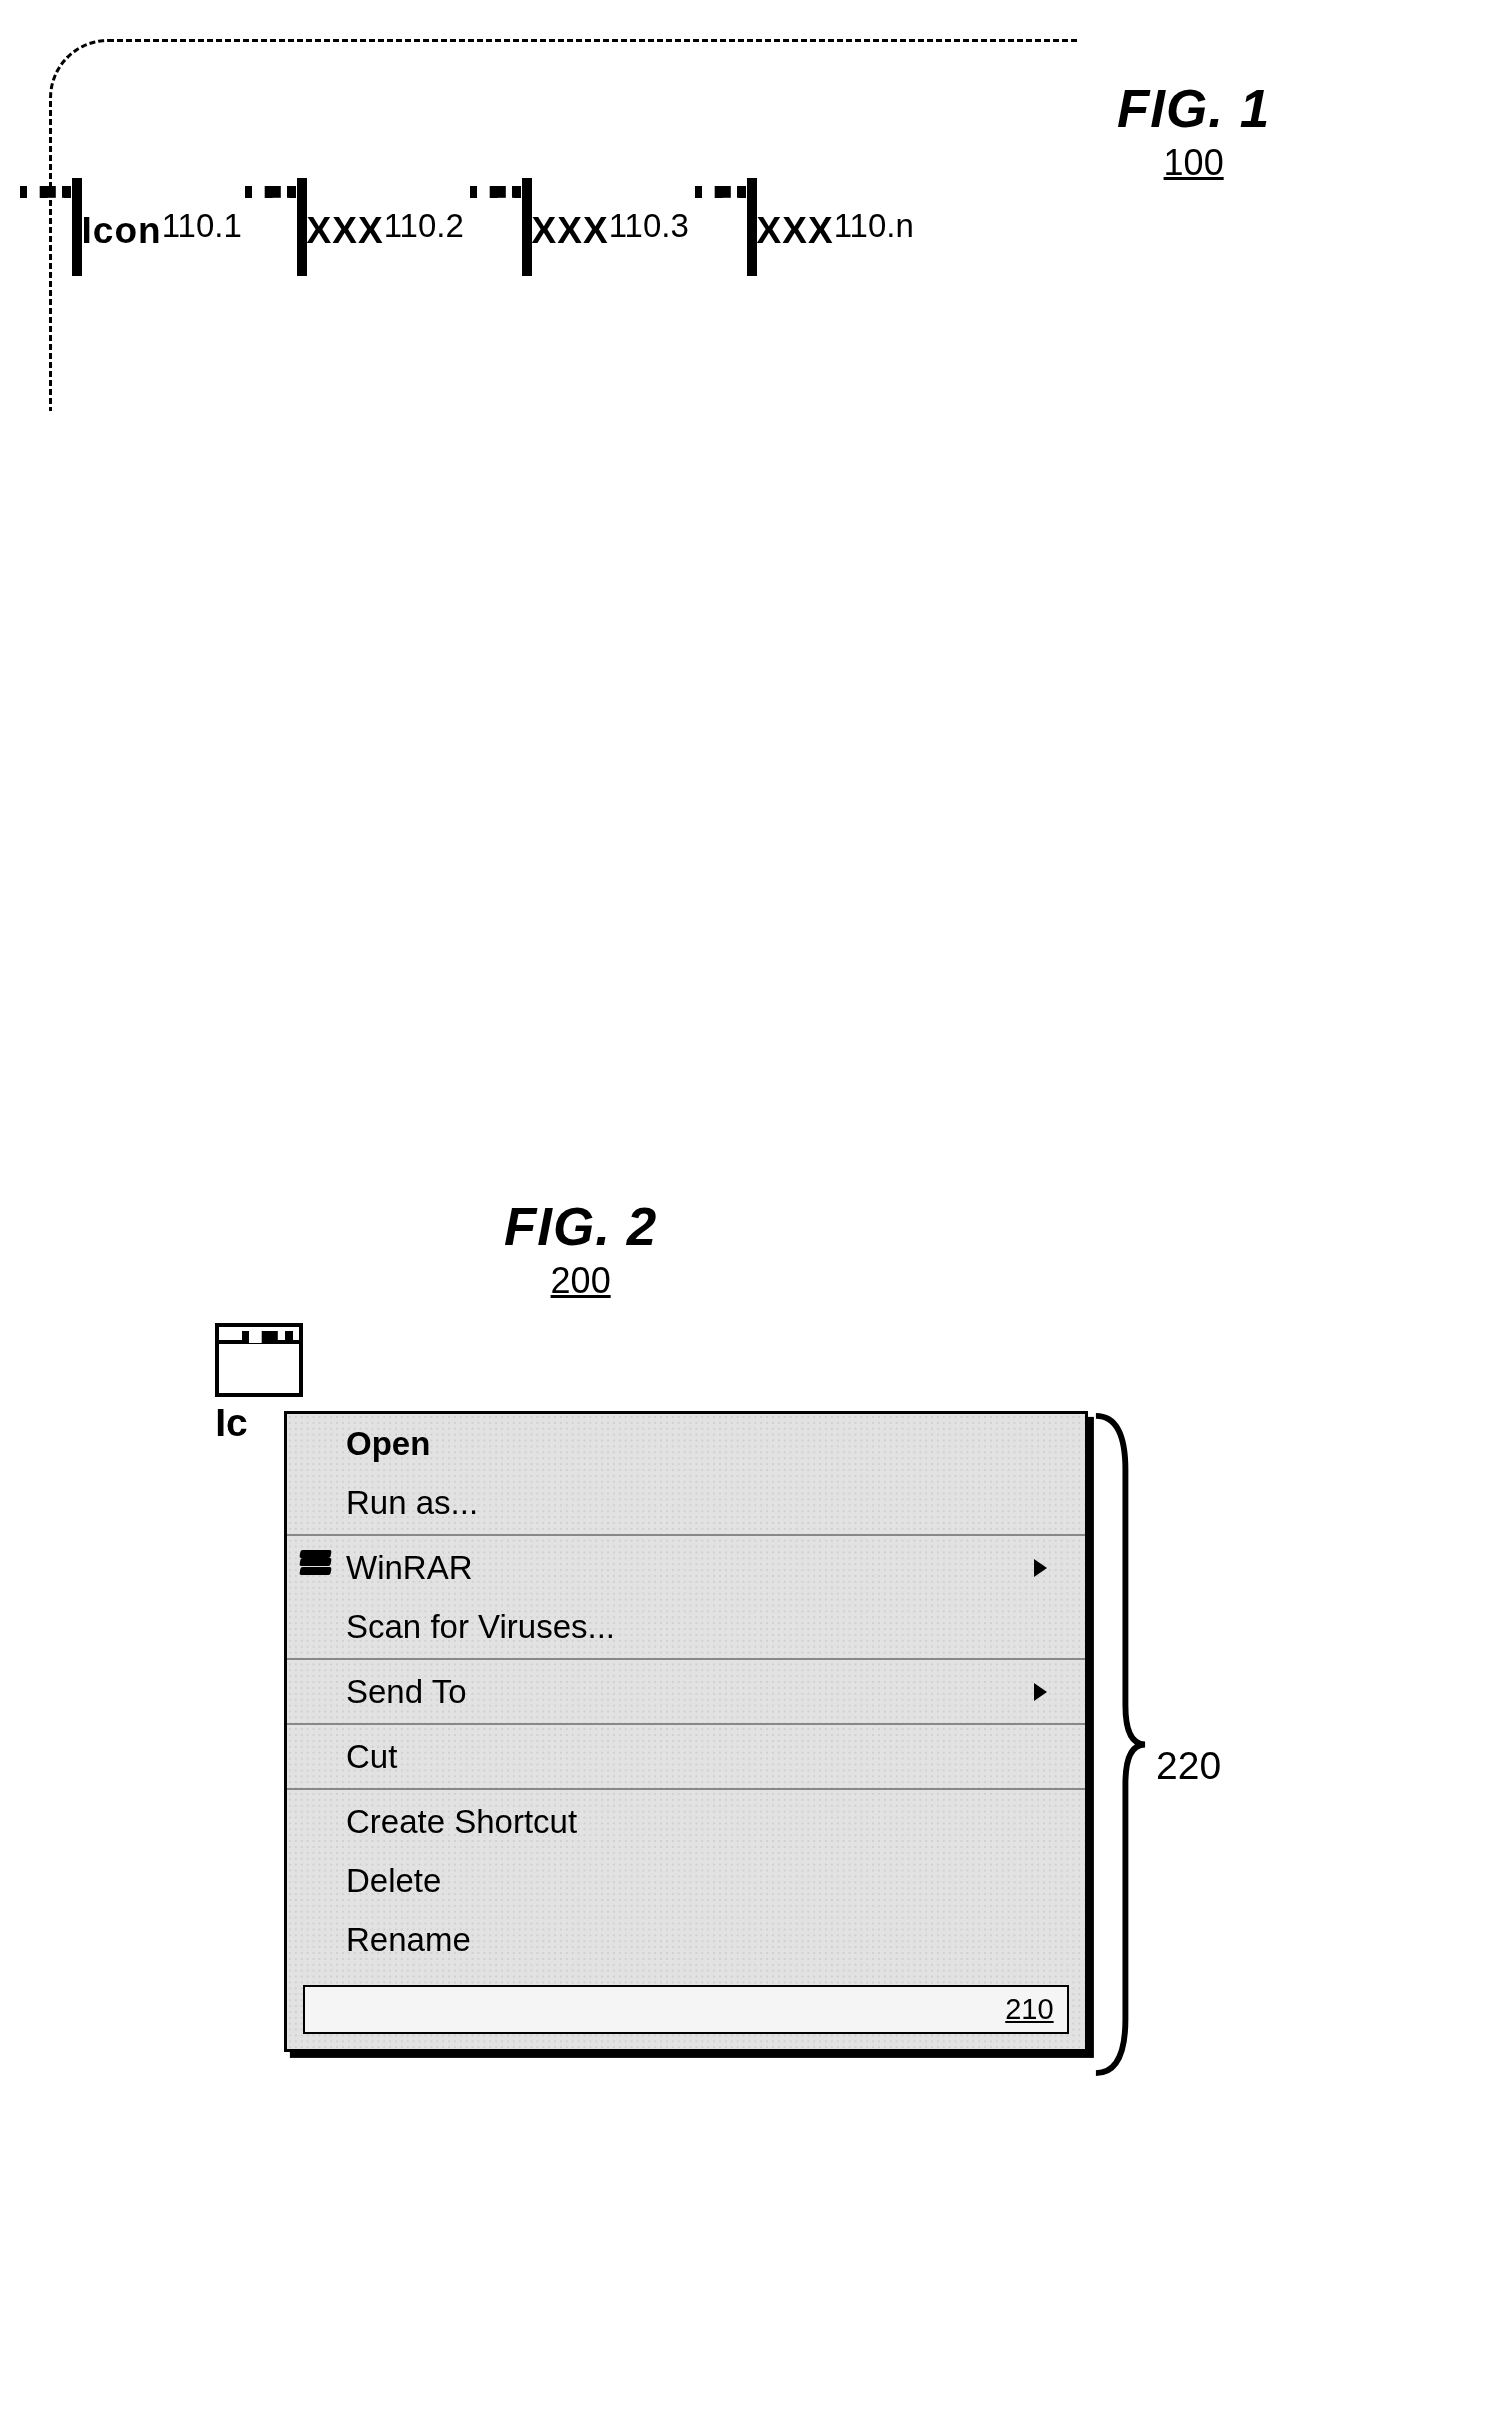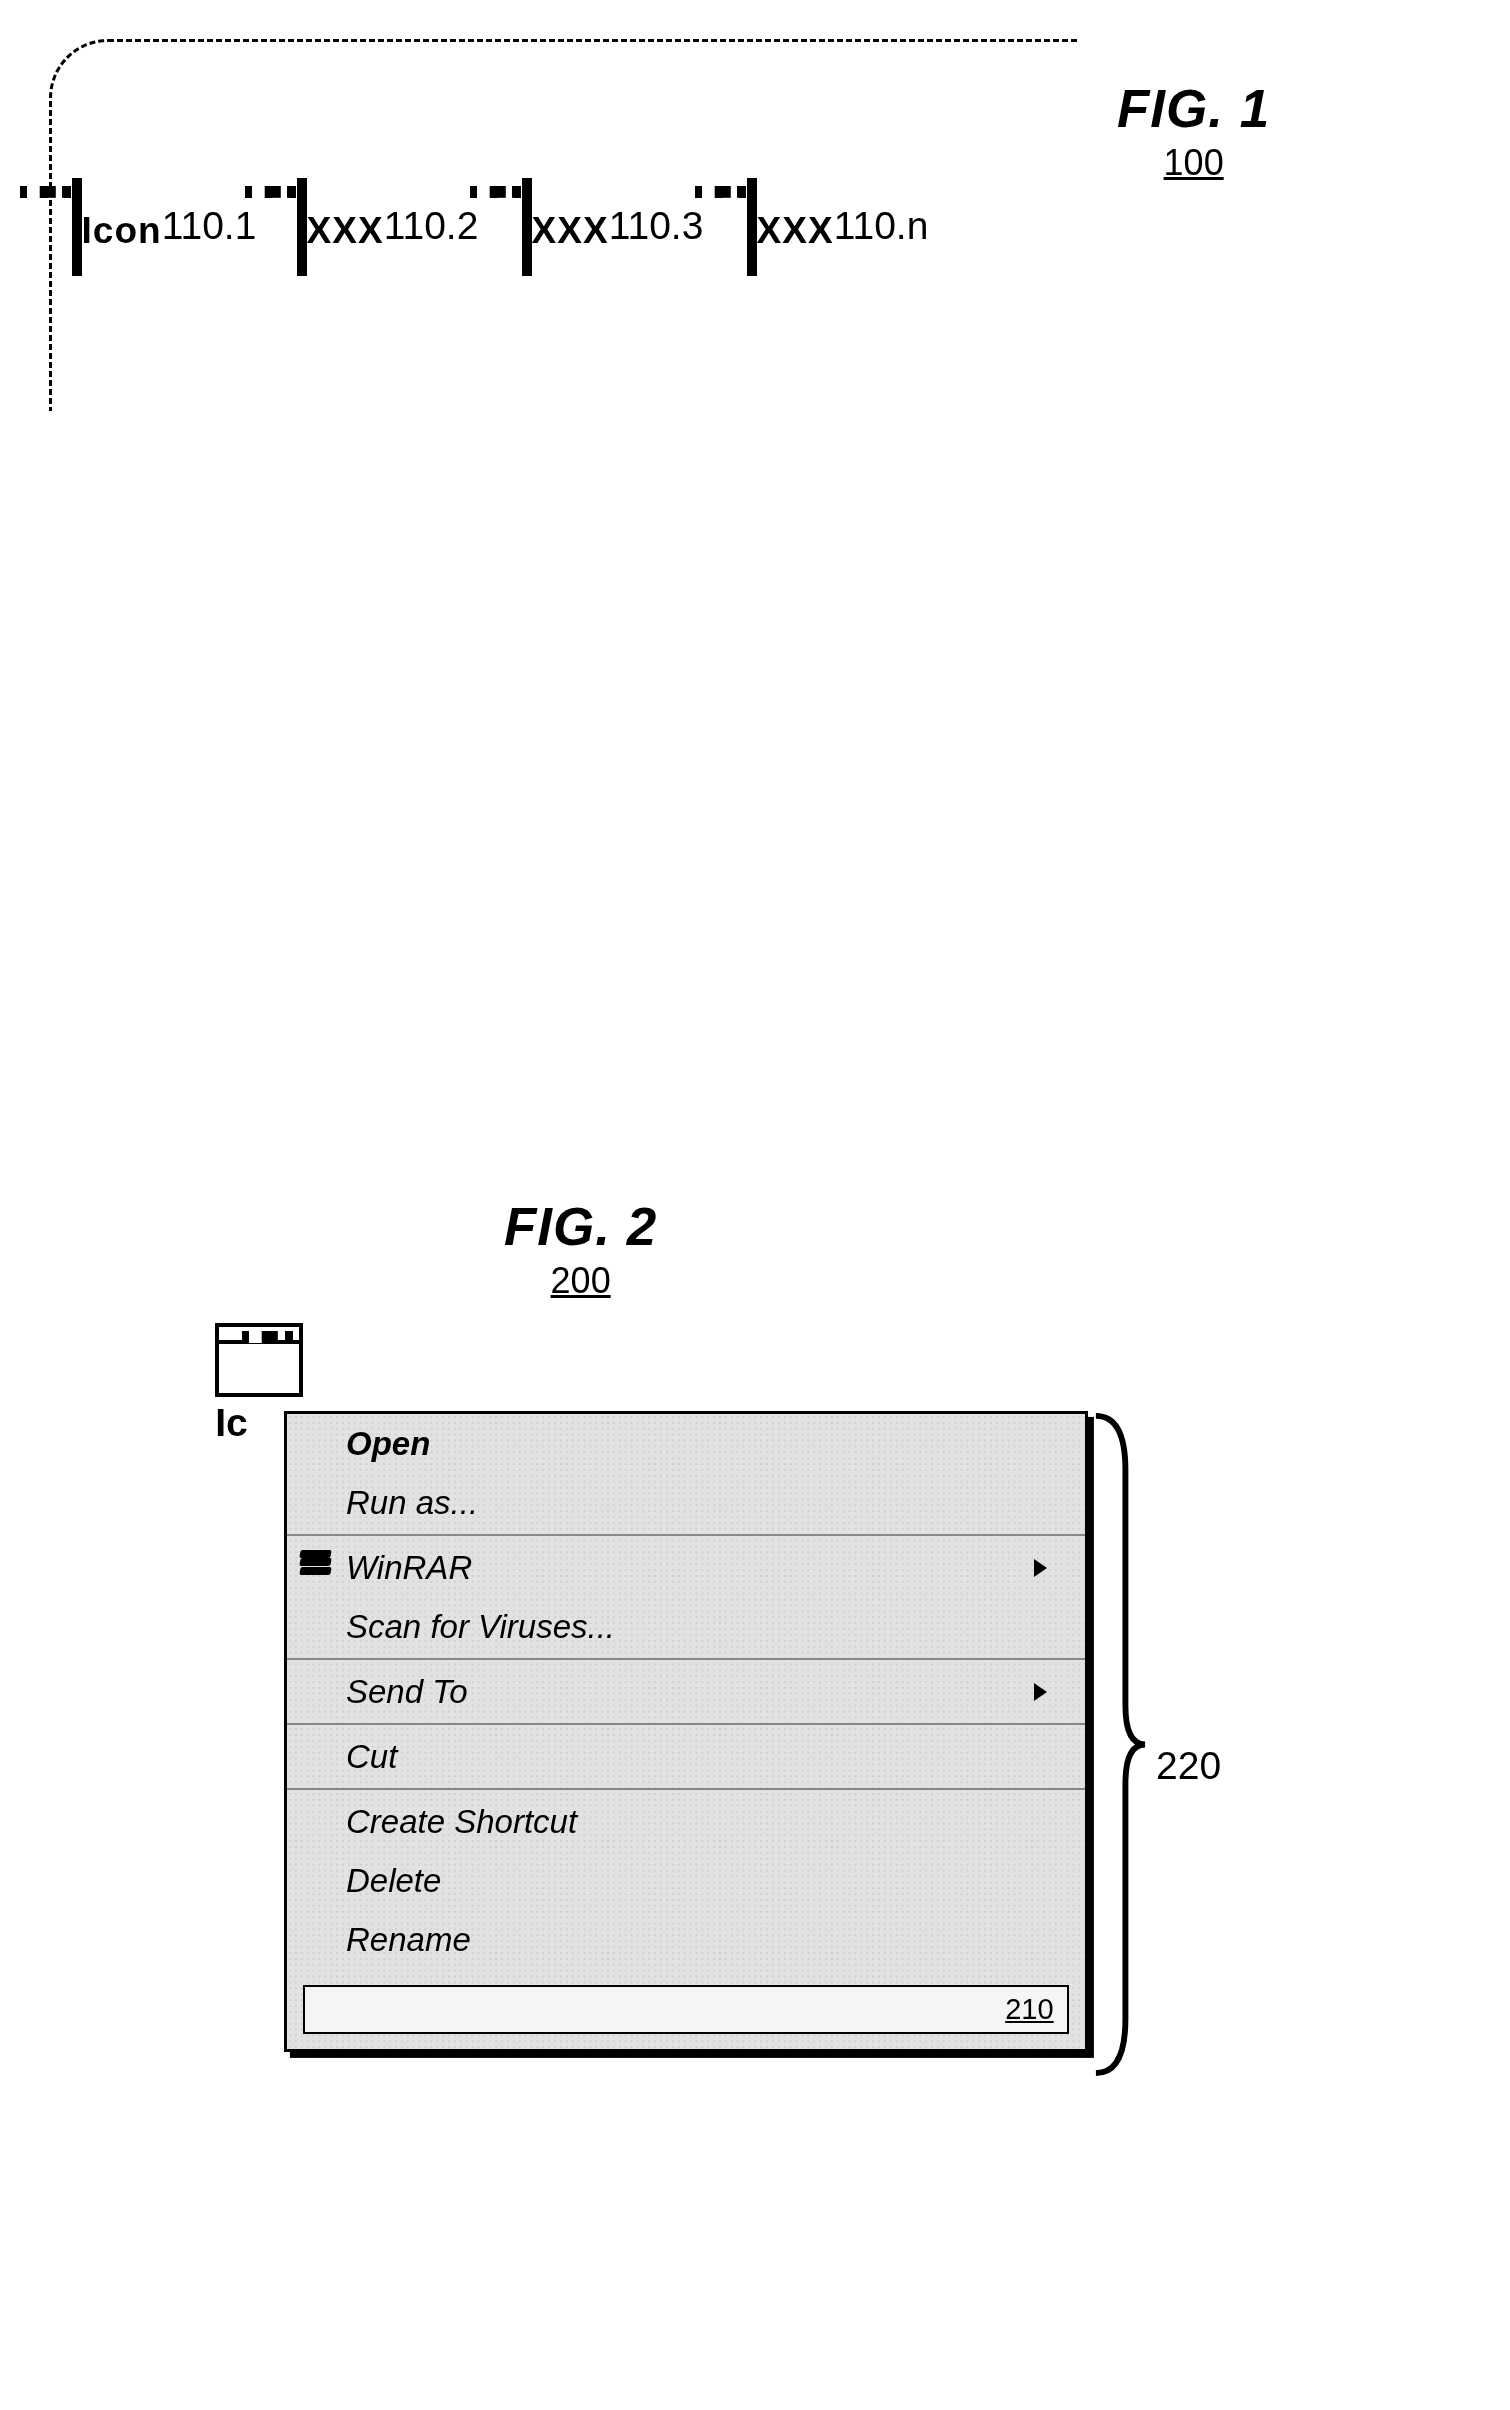--- a/index.html
+++ b/index.html
@@ -73,21 +73,21 @@
     font-size: 37px;
     font-weight: bold;
     font-family: Arial, sans-serif;
     letter-spacing: 1px;
   }
   .leader {
     width: 29px; height: 25.5px;
     margin-top: 2px;
   }
   .refnum {
-    font-size: 39px;
+    font-size: 33px;
     font-family: Arial, sans-serif;
     margin-top: -2px;
   }
 
   .fig-label-1 {
     position: absolute;
     left: 1117px;
     top: 78px;
     text-align: center;
   }
@@ -151,21 +151,20 @@
   .cm-icon-gutter {
     width: 59px;
     flex: 0 0 59px;
     display:flex;align-items:center;justify-content:center;
   }
   .cm-item {
     display:flex;
     align-items:center;
     height: 59px;
     padding-right: 32px;
-    font-style: italic;
   }
   .cm-item .txt { flex:1; }
   .cm-item.bold .txt { font-weight: bold; }
   .cm-sep { height: 0; border-top: 2.9px solid #888; margin: 2px 0; }
   .cm-sub::after{
     content:'';
     width:0;height:0;
     border-left: 13.7px solid #000;
     border-top: 9.8px solid transparent;
     border-bottom: 9.8px solid transparent;

